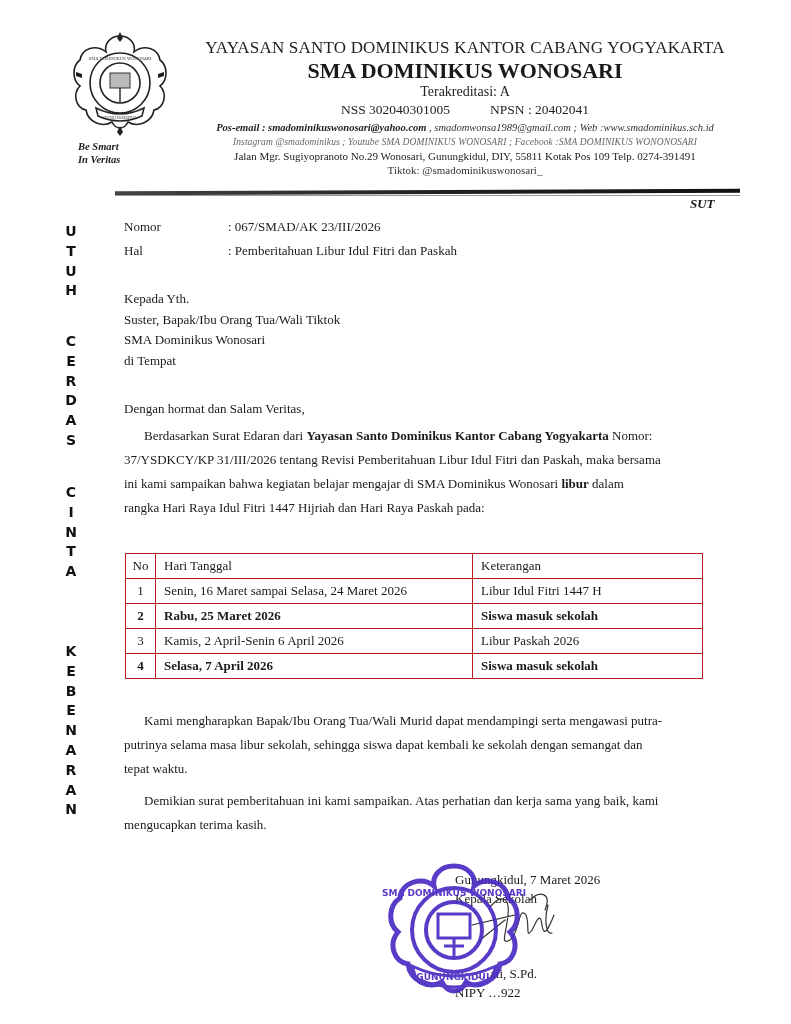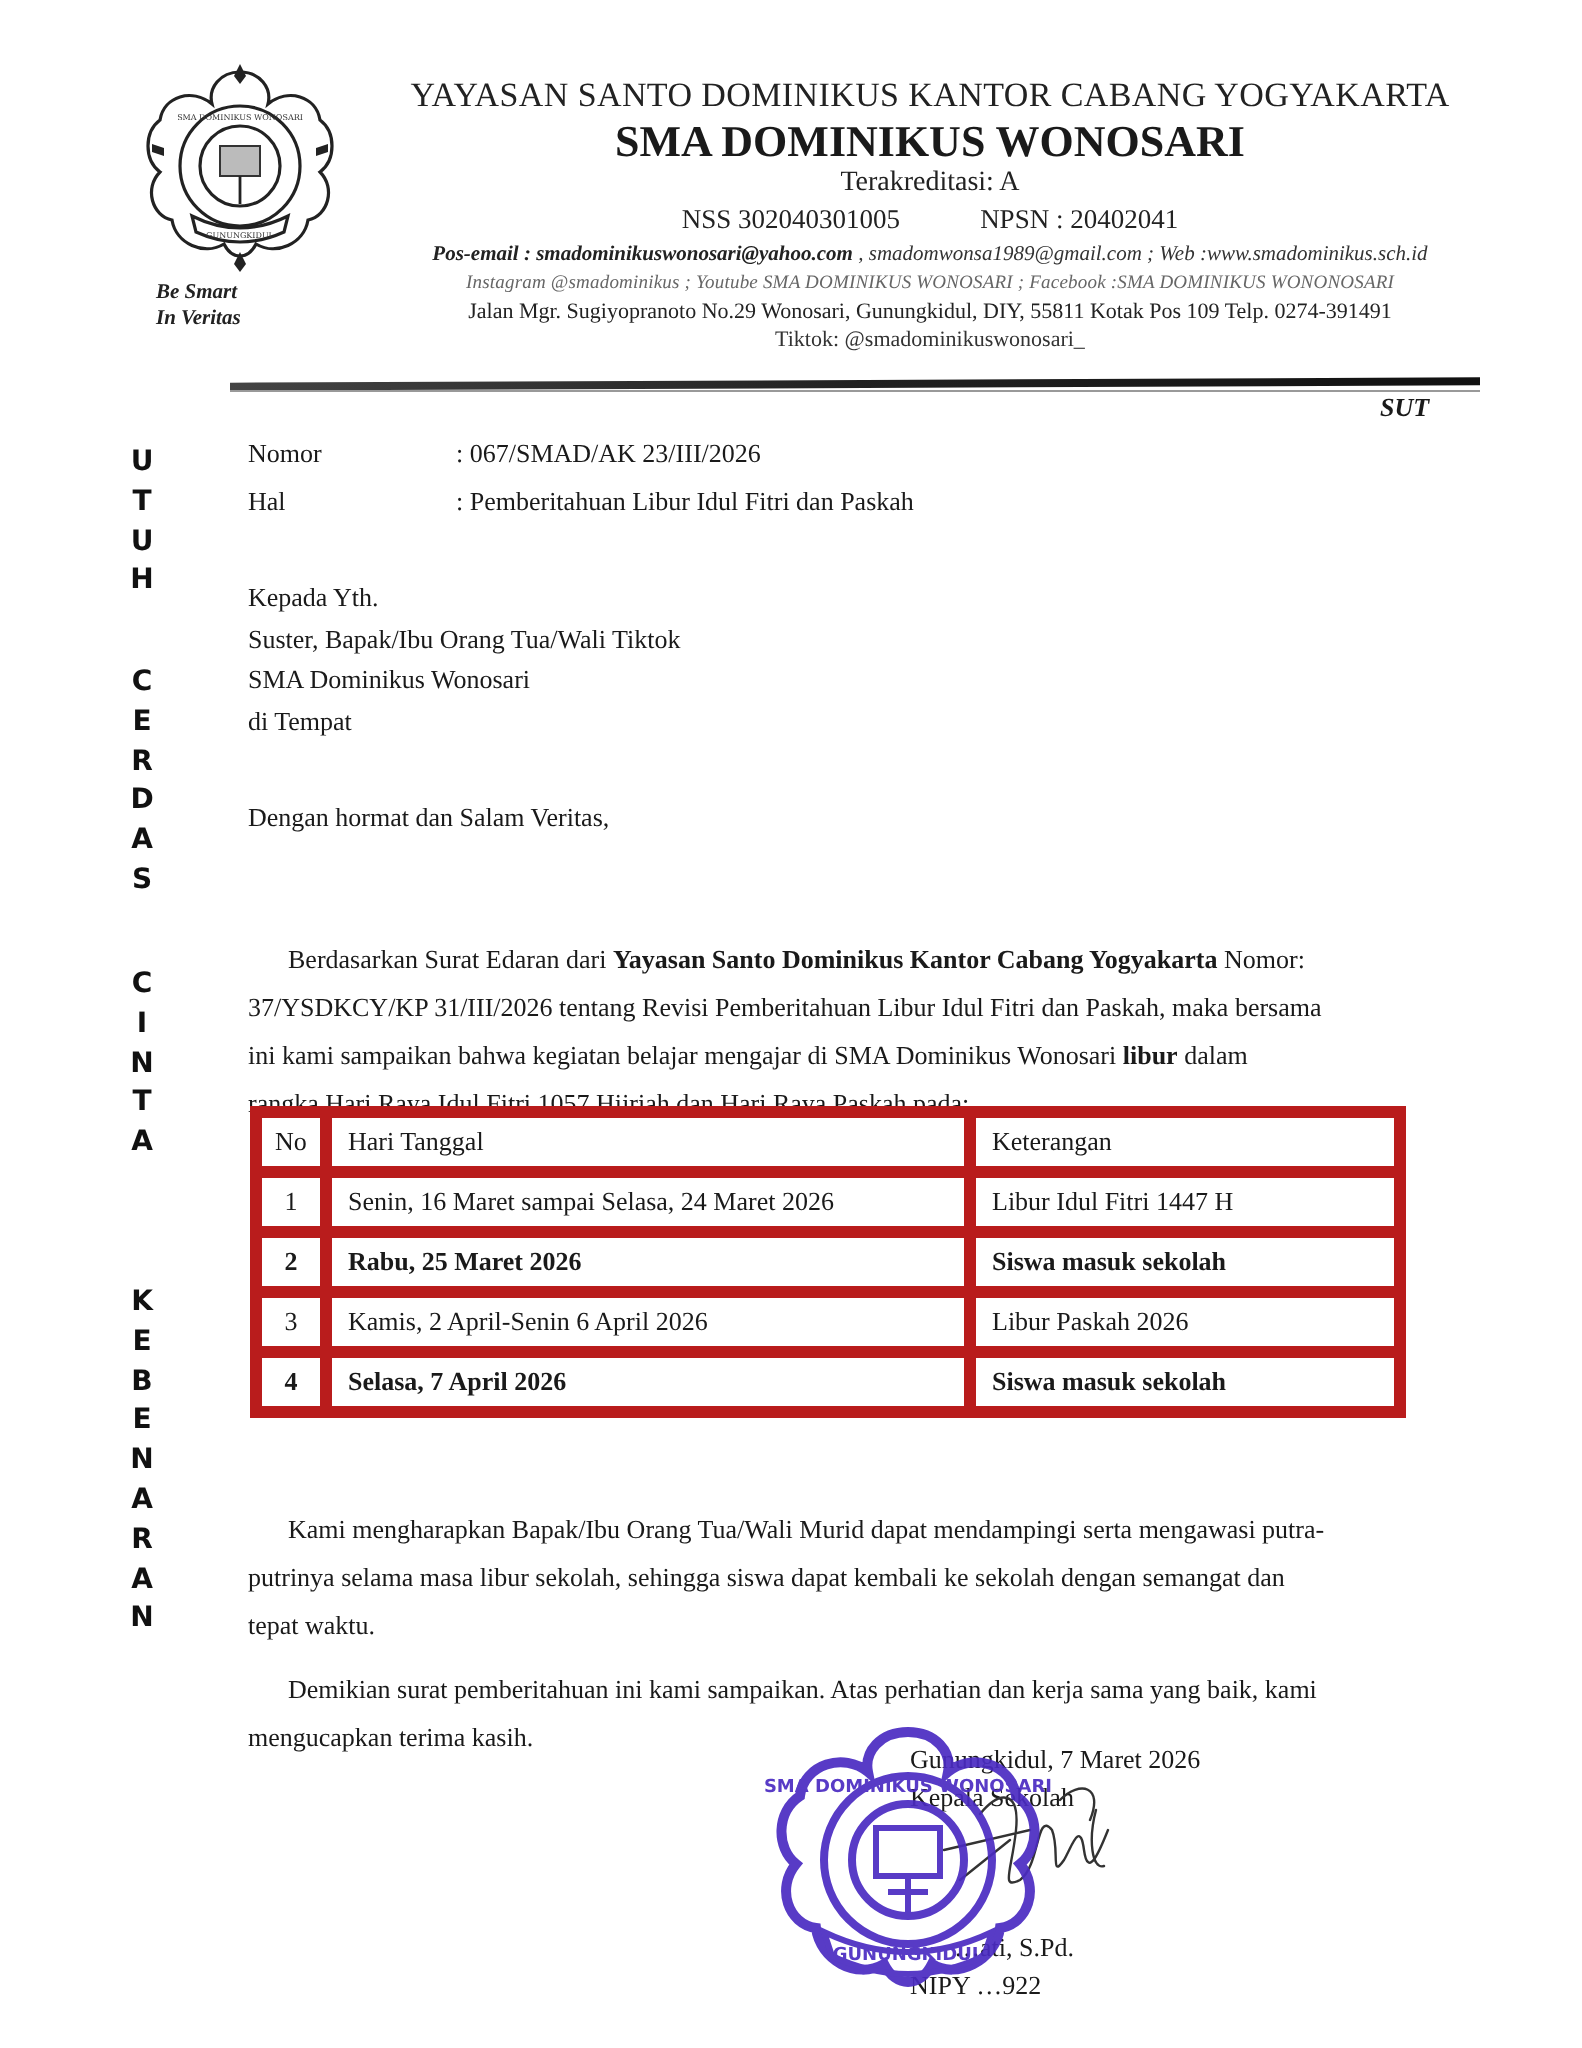--- a/index.html
+++ b/index.html
@@ -27,28 +27,28 @@
   .sut { left: 690px; top: 196px; font-size: 13px; font-style: italic; font-weight: bold; }
 
   
   .vert { left: 62px; width: 18px; text-align: center; font-family: "DejaVu Sans", sans-serif; font-weight: bold; font-size: 14px; line-height: 19.8px; color: #111; }
   .vert span { display: block; }
 
   
   .txt { font-size: 13px; line-height: 16px; color: #1a1a1a; white-space: nowrap; }
   .lbl { left: 124px; }
   .colon { left: 228px; }
-  .para { left: 124px; width: 610px; font-size: 13px; line-height: 24px; white-space: normal; text-align: left; margin-top: 44px; }
+  .para { left: 124px; width: 610px; font-size: 13px; line-height: 24px; white-space: normal; text-align: left; }
   .para .ln { display: block; white-space: nowrap; }
   .indent { padding-left: 20px; }
   b { font-weight: bold; }
 
   
   table.sched { position: absolute; left: 125px; top: 553px; width: 578px; border-collapse: collapse; font-size: 13px; }
-  table.sched td { border: 6px solid #b91c1c; height: 24px; padding: 0 8px; }
+  table.sched td { border: 1px solid #b91c1c; height: 24px; padding: 0 8px; }
   table.sched td.no { width: 29px; text-align: center; padding: 0; }
   table.sched td.date { width: 300px; }
   table.sched tr.bold td { font-weight: bold; }
 
   
   .stamp { left: 378px; top: 858px; width: 152px; height: 150px; }
   .sig { left: 455px; top: 870px; font-size: 13px; line-height: 19px; }
   .signature { left: 470px; top: 885px; width: 100px; height: 70px; }
 </style>
 </head>
@@ -136,21 +136,21 @@
 <div class="abs txt lbl" style="top:312px">Suster, Bapak/Ibu Orang Tua/Wali Tiktok</div>
 <div class="abs txt lbl" style="top:332px">SMA Dominikus Wonosari</div>
 <div class="abs txt lbl" style="top:353px">di Tempat</div>
 
 <div class="abs txt lbl" style="top:401px">Dengan hormat dan Salam Veritas,</div>
 
 <div class="abs para" style="top:424px">
   <span class="ln indent"><span>Berdasarkan Surat Edaran dari </span><b>Yayasan Santo Dominikus Kantor Cabang Yogyakarta</b><span> Nomor:</span></span>
   <span class="ln">37/YSDKCY/KP 31/III/2026 tentang Revisi Pemberitahuan Libur Idul Fitri dan Paskah, maka bersama</span>
   <span class="ln"><span>ini kami sampaikan bahwa kegiatan belajar mengajar di SMA Dominikus Wonosari </span><b>libur</b><span> dalam</span></span>
-  <span class="ln">rangka Hari Raya Idul Fitri 1057 Hijriah dan Hari Raya Paskah  pada:</span>
+  <span class="ln">rangka Hari Raya Idul Fitri 1447 Hijriah dan Hari Raya Paskah  pada:</span>
 </div>
 
 <table class="sched">
   <tbody>
       <tr>
     <td class="no">No</td>
     <td class="date">Hari Tanggal</td>
     <td>Keterangan</td>
   </tr>
   <tr>

